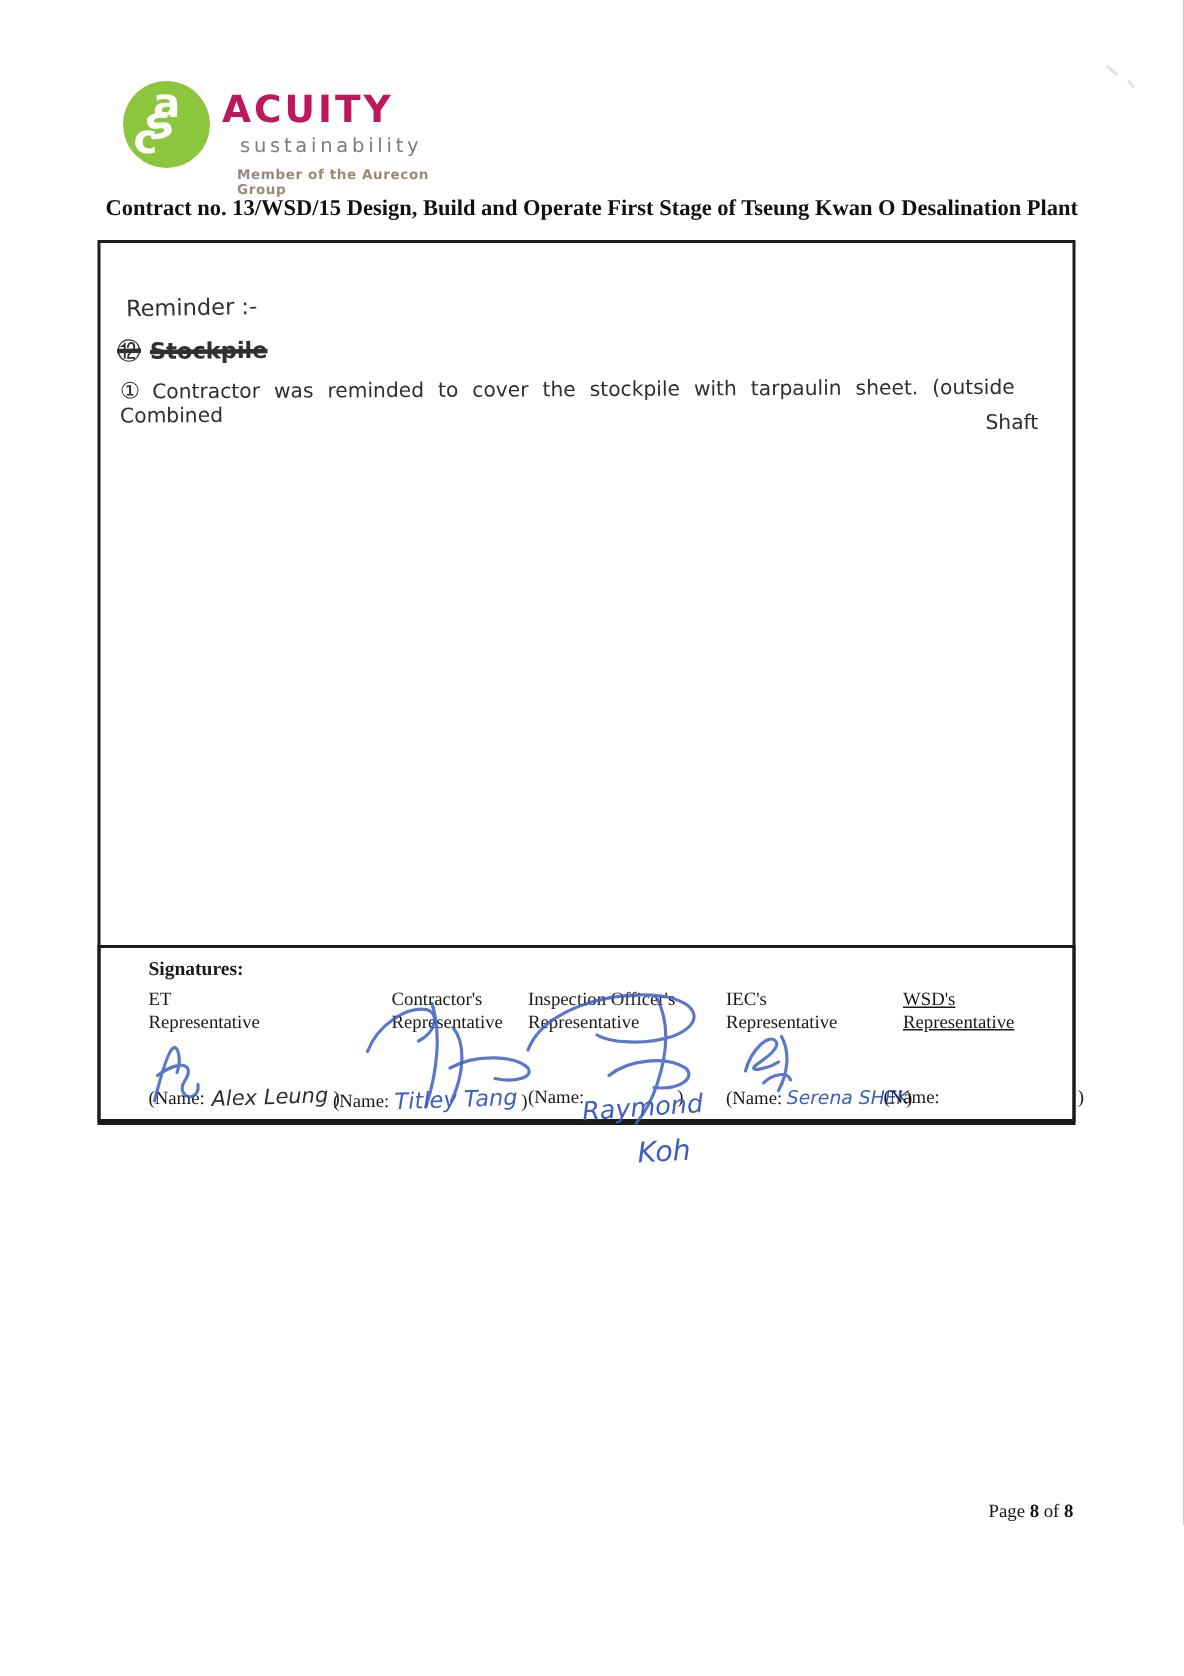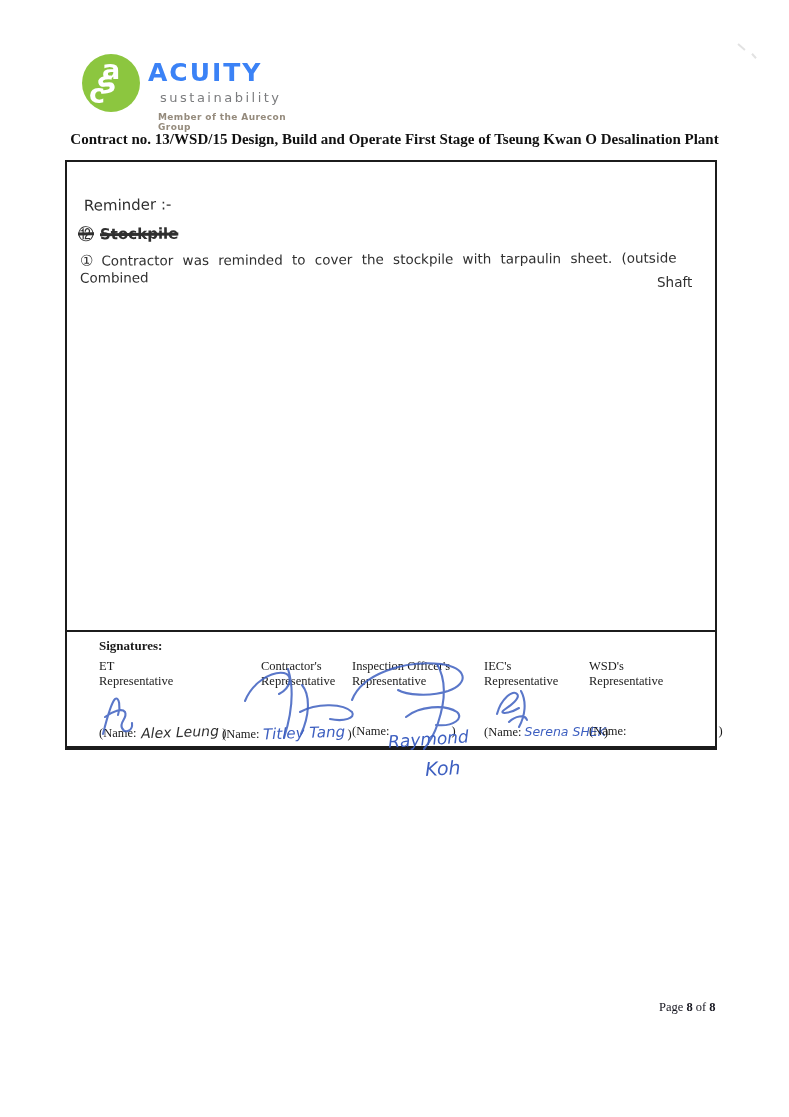--- a/index.html
+++ b/index.html
@@ -14,21 +14,21 @@
   .acuity-logo { position:absolute; left:82px; top:52px; width:190px; }
   .monogram { position:absolute; left:0; top:2px; width:58px; height:58px;
     border-radius:50%; background:#8CC63F; }
   .monogram span { position:absolute; color:#fff;
     font-family:"DejaVu Sans", sans-serif; font-weight:bold; line-height:1; }
   .m-a { left:20px; top:2px;  font-size:27px; }
   .m-s { left:15px; top:14px; font-size:30px; transform:rotate(-14deg); }
   .m-c { left:7px;  top:26px; font-size:27px; }
   .acuity-brand { position:absolute; left:66px; top:6px;
     font-family:"DejaVu Sans", sans-serif; font-weight:bold; font-size:25px;
-    letter-spacing:2px; color:#3b82f6; }
+    letter-spacing:2px; color:#be185d; }
   .acuity-tag { position:absolute; left:78px; top:38px;
     font-family:"DejaVu Sans", sans-serif; font-size:13px; letter-spacing:2.5px;
     color:#7B7C7E; }
   .acuity-member { position:absolute; left:52px; top:60px; width:170px;
     font-family:"DejaVu Sans", sans-serif; font-size:9px; font-weight:bold;
     letter-spacing:0.4px; color:#95executive8b7d; color:#958b7d;padding-left:24px; }
 
   
   .aurecon-logo { position:absolute; left:506px; top:56px; width:200px; height:54px; }
   .aurecon-text { position:absolute; left:0; top:4px;
@@ -127,21 +127,21 @@
         <div>Representative</div>
       </div>
       <div class="sig-col" style="left:285px; width:140px;">
         <div>Inspection Officer's</div>
         <div>Representative</div>
       </div>
       <div class="sig-col" style="left:417px;">
         <div>IEC's</div>
         <div>Representative</div>
       </div>
-      <div class="sig-col" style="left:522px;">
+      <div class="sig-col" style="left:535px;text-decoration:underline;">
         <div>WSD's</div>
         <div>Representative</div>
       </div>
 
       <div class="sig-name-row" style="left:32px;">
         <span>(Name:</span>
         <span class="ink-dark" style="font-size:14px; margin:0 3px 0 5px; transform:rotate(-2deg);">Alex Leung</span>
         <span>)</span>
       </div>
       <div class="sig-name-row" style="left:155px;">

